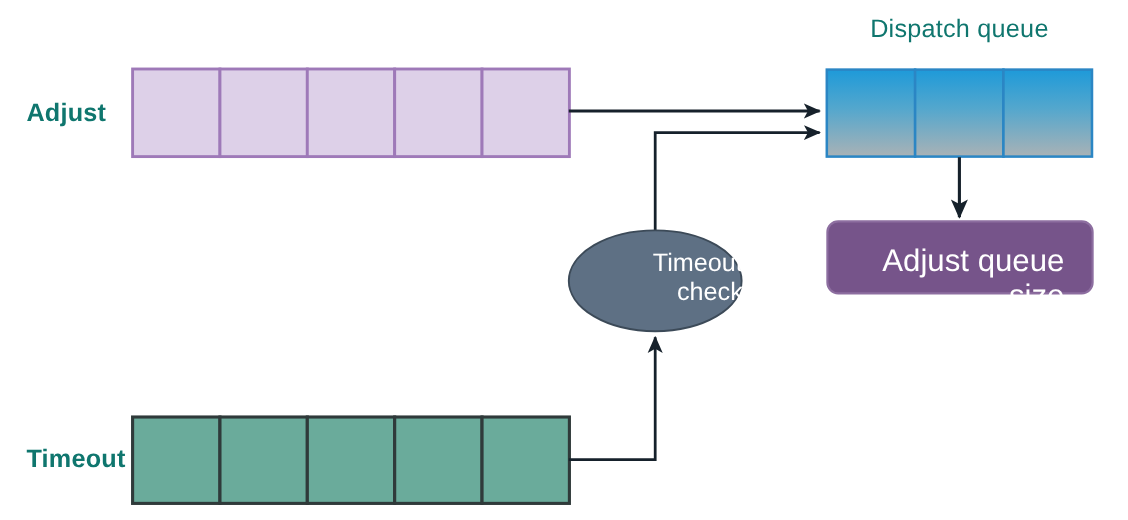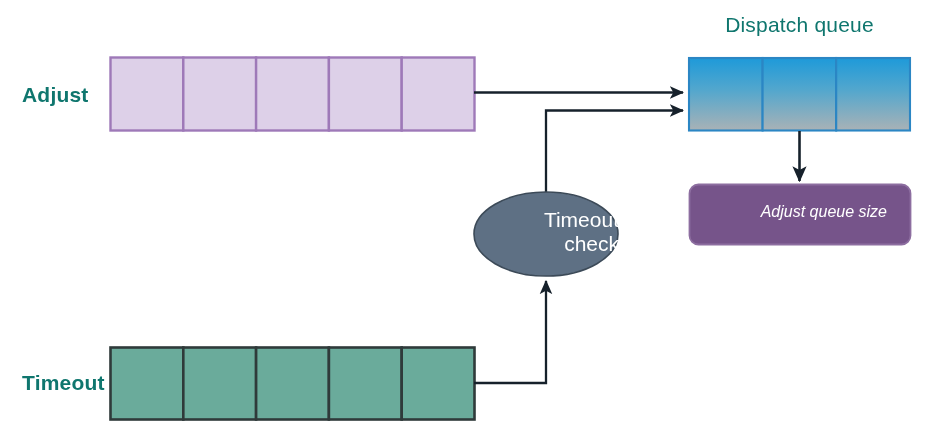--- a/index.html
+++ b/index.html
@@ -61,22 +61,21 @@
   }
   #timeout-check-text {
     left: 474px;
     top: 208px;
     width: 145px;
   }
   #adjust-queue-size-text {
     left: 689px;
     top: 203px;
     width: 198px;
-    font-size: 16px;
-    font-style: italic;
+    font-size: 26px;
   }
 </style>
 </head>
 <body>
 
 <div id="diagram-canvas">
 
   <svg class="svg-layer" viewBox="0 0 940 433">
     <defs>
       <linearGradient id="dispatchGrad" x1="0" y1="0" x2="0" y2="1">

